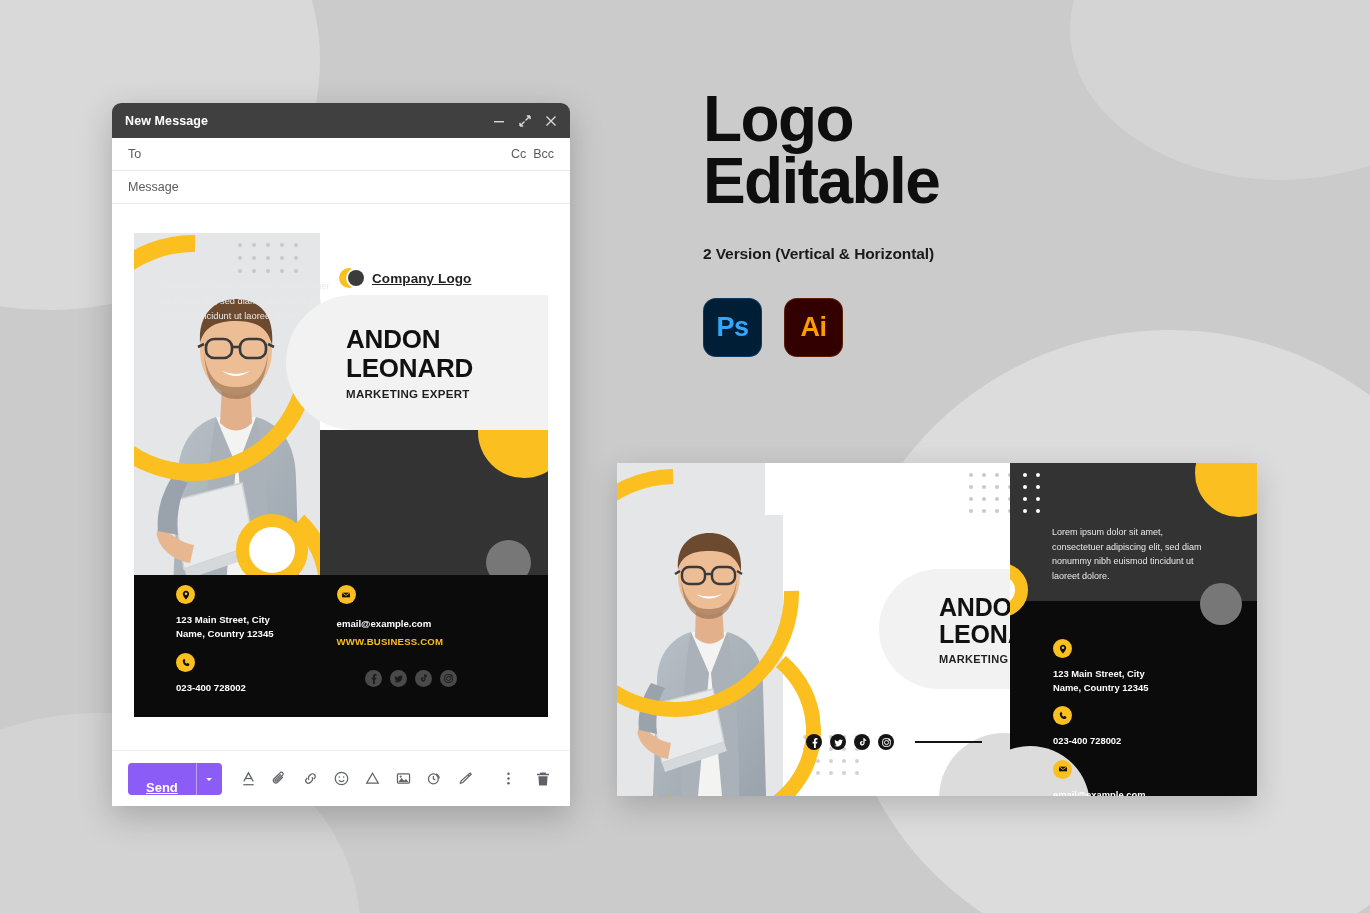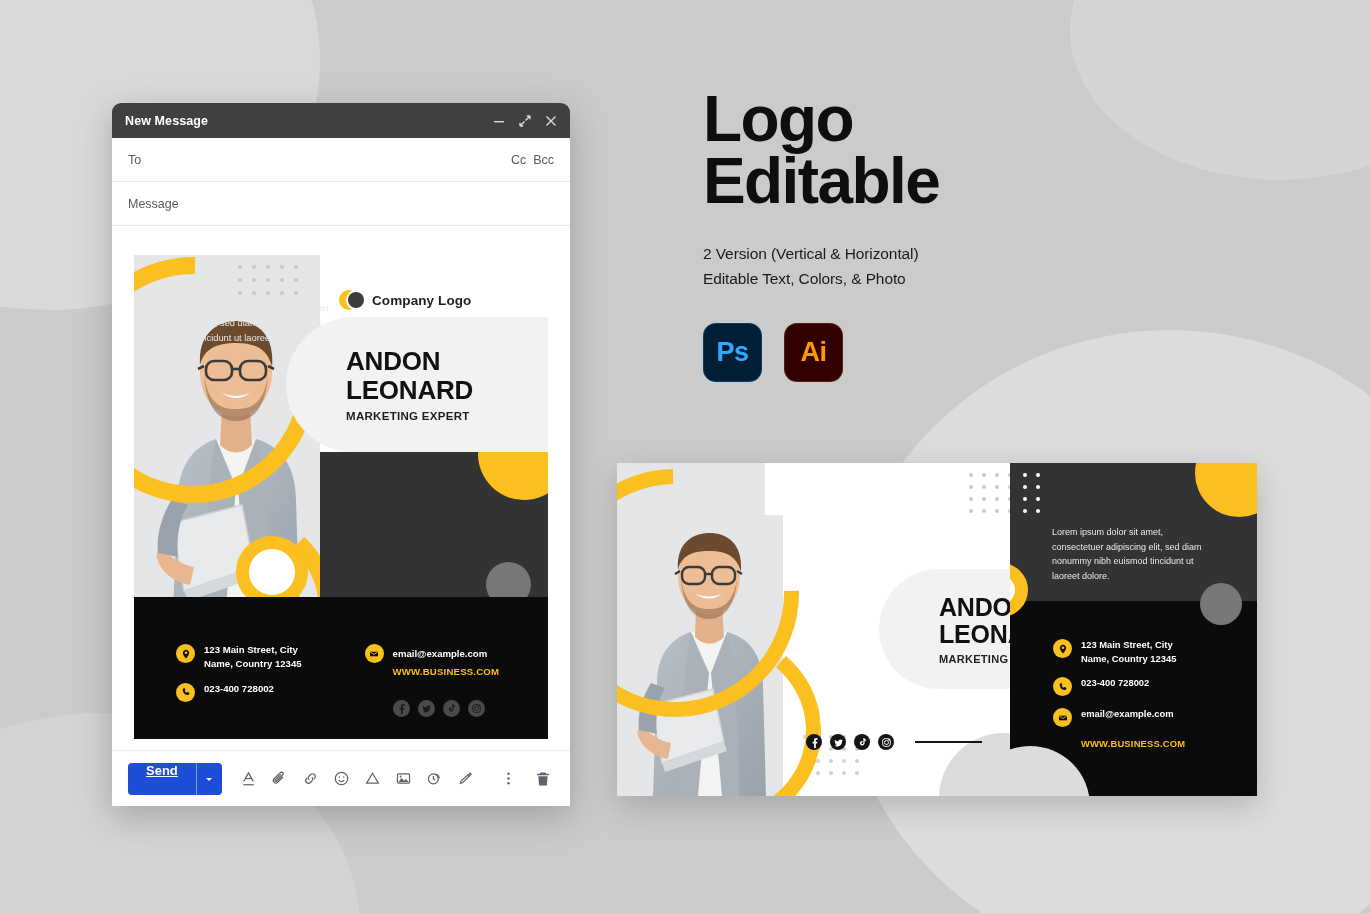--- a/index.html
+++ b/index.html
@@ -49,21 +49,21 @@
     height: 35px; background: #404040; color: #fff;
     display: flex; align-items: center; padding: 11px 13px;
     flex: none;
   }
   .titlebar-title { font-size: 12.5px; font-weight: bold; letter-spacing: .1px; }
   .titlebar-controls { margin-left: auto; display: flex; align-items: center; gap: 14px; }
   .tb-btn { color: #d9d9d9; line-height: 1; cursor: pointer; display:flex; align-items:center;}
   .tb-btn svg { display: block; }
 
   .field-row {
-    height: 44px; display: flex; align-items: center;
+    height: 33px; display: flex; align-items: center;
     padding: 0 16px; border-bottom: 1px solid #e8e8e8; flex: none;
   }
   .field-label { font-size: 12.5px; color: #5b5b5b; }
   .ccbcc { margin-left: auto; display: flex; gap: 7px; }
   .ccbcc span { font-size: 12.5px; color: #5b5b5b; cursor: pointer; }
 
   .body-area {
     flex: 1 1 auto; position: relative;
     padding: 29px 22px 0 22px;
     overflow: hidden;
@@ -117,21 +117,21 @@
     border-radius: 50%; background: #fbbf1f;
   }
   .logo-cres::after {
     content: ""; position: absolute; left: 7px; top: 0;
     width: 20px; height: 20px; border-radius: 50%; background: #fff;
   }
   .logo-dot {
     position: absolute; left: 9px; top: 2px;
     width: 16px; height: 16px; border-radius: 50%; background: #3b3b3b;
   }
-  .logo-text { font-size: 13.5px; font-weight: bold; color: #1f1f1f; letter-spacing: .1px; }
+  .logo-text { font-size: 13.5px; font-weight: bold; color: #1f1f1f; letter-spacing: .1px; text-decoration: underline; }
 
   .v-namecard {
     position: absolute; left: 152px; top: 62px;
     width: 272px; height: 135px;
     background: #f2f2f2; border-radius: 68px 0 0 68px;
     display: flex; flex-direction: column; justify-content: center;
     padding-left: 60px;
   }
   .v-name {
     font-size: 26px; font-weight: bold; line-height: 1.09;
@@ -167,21 +167,21 @@
   .v-black {
     position: absolute; left: 0; bottom: 0; width: 414px; height: 142px;
     background: #0b0b0b;
   }
   .v-contact {
     position: absolute; left: 42px; bottom: 22px; right: 26px;
     display: flex;
   }
   .contact-col { display: flex; flex-direction: column; gap: 11px; }
   .contact-col.right { margin-left: 63px; }
-  .contact-item { display: flex; align-items: flex-start; gap: 9px; }
+  .contact-item { display: flex; align-items: flex-start; gap: 9px; flex-direction: column; }
   .cicon {
     width: 19px; height: 19px; border-radius: 50%; background: #fbbf1f;
     display: flex; align-items: center; justify-content: center; flex: none;
     margin-top: 1px;
   }
   .cicon svg { display: block; }
   .ctext { font-size: 9.6px; line-height: 1.45; color: #fff; font-weight: bold; }
   .cweb { font-size: 9.6px; color: #fbbf1f; font-weight: bold; letter-spacing: .2px; }
   .v-social { display: flex; gap: 8px; margin-top: 10px; margin-left: 28px; }
   .soc-d {
@@ -190,22 +190,22 @@
   }
   .soc-d svg { display:block; }
 
   
   .compose-toolbar {
     flex: none; height: 56px; display: flex; align-items: center;
     padding: 0 16px; gap: 0; background: #fff;
     border-top: 1px solid #eee;
   }
   .send-btn {
-    height: 32px; background: #1d4ed8; color: #fff; border-radius: 4px;
-    display: flex; align-items: flex-start; cursor: pointer; overflow: hidden; text-decoration: underline;
+    height: 32px; background: #8b5cf6; color: #fff; border-radius: 4px;
+    display: flex; align-items: flex-end; cursor: pointer; overflow: hidden; text-decoration: underline;
   }
   .send-label { padding: 0 18px; font-size: 13px; font-weight: bold; }
   .send-caret {
     width: 26px; height: 32px; display: flex; align-items: center;
     justify-content: center; border-left: 1px solid rgba(255,255,255,.45);
   }
   .tool-icons { display: flex; align-items: center; gap: 9px; margin-left: 16px; }
   .tool-ic {
     width: 22px; height: 22px; display: flex; align-items: center;
     justify-content: center; color: #5f6368; cursor: pointer;
@@ -213,21 +213,21 @@
   .tool-ic svg { display: block; }
   .tool-right { margin-left: auto; display: flex; align-items: center; gap: 13px; }
 
   
   .right-panel { position: absolute; left: 703px; top: 88px; z-index: 4; }
   .headline {
     font-size: 64px; font-weight: bold; line-height: 0.97;
     color: #0e0e0e; letter-spacing: -1.6px;
   }
   .subline {
-    margin-top: 29px; font-size: 15.5px; font-weight: normal;
+    margin-top: 29px; font-size: 15.5px; font-weight: bold;
     color: #1a1a1a; line-height: 1.62; letter-spacing: -0.1px;
   }
   .badges { display: flex; gap: 22px; margin-top: 32px; }
   .badge {
     width: 59px; height: 59px; border-radius: 13px;
     display: flex; align-items: center; justify-content: center;
     font-size: 27px; font-weight: bold; letter-spacing: -0.5px;
   }
   .badge-ps { background: #001e36; color: #31a8ff; border: 1.5px solid #31a8ff33; }
   .badge-ai { background: #330000; color: #ff9a00; border: 1.5px solid #ff9a0033; }
@@ -615,21 +615,20 @@
       </span>
     </div>
   </div>
 </div>
 
 <div class="right-panel">
   <div class="headline">Logo</div>
   <div class="headline">Editable</div>
   <div class="subline">
     <div>2 Version (Vertical &amp; Horizontal)</div>
-    <div>Editable Text, Colors, &amp; Photo</div>
   </div>
   <div class="badges">
     <div class="badge badge-ps">Ps</div>
     <div class="badge badge-ai">Ai</div>
   </div>
 </div>
 
 <div class="hcard">
   <div class="h-photo-bg"></div>
 

